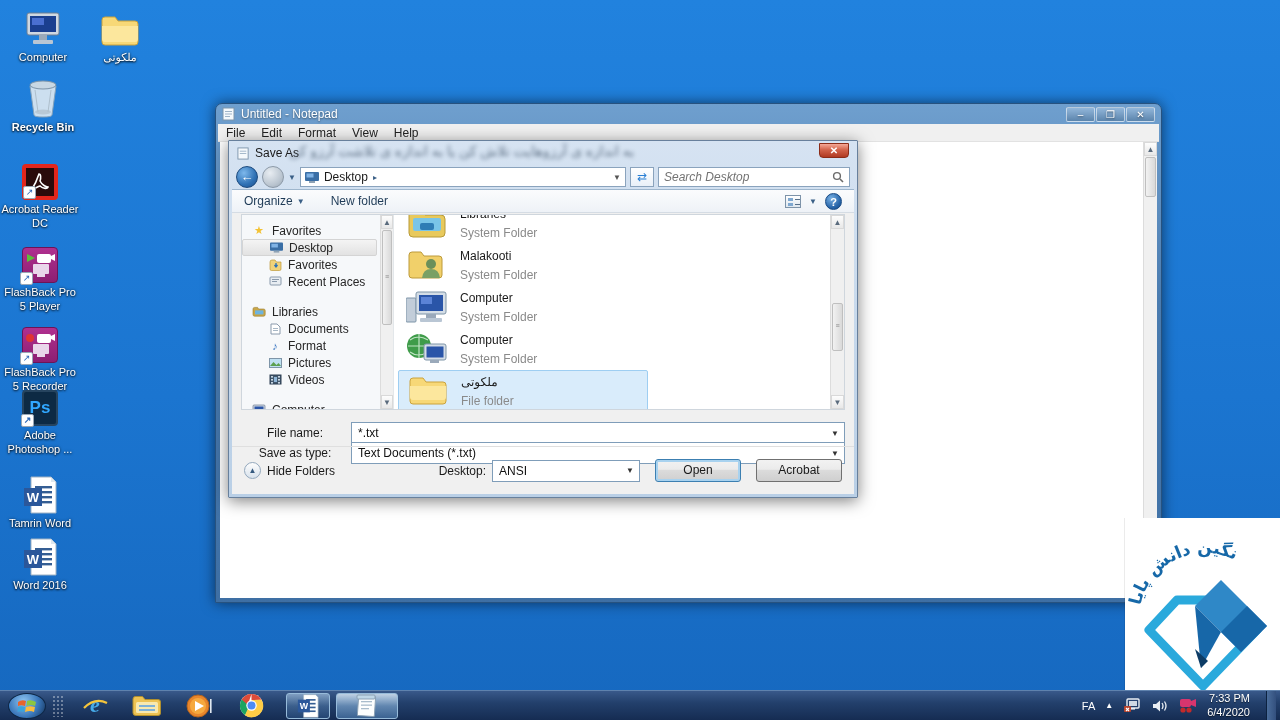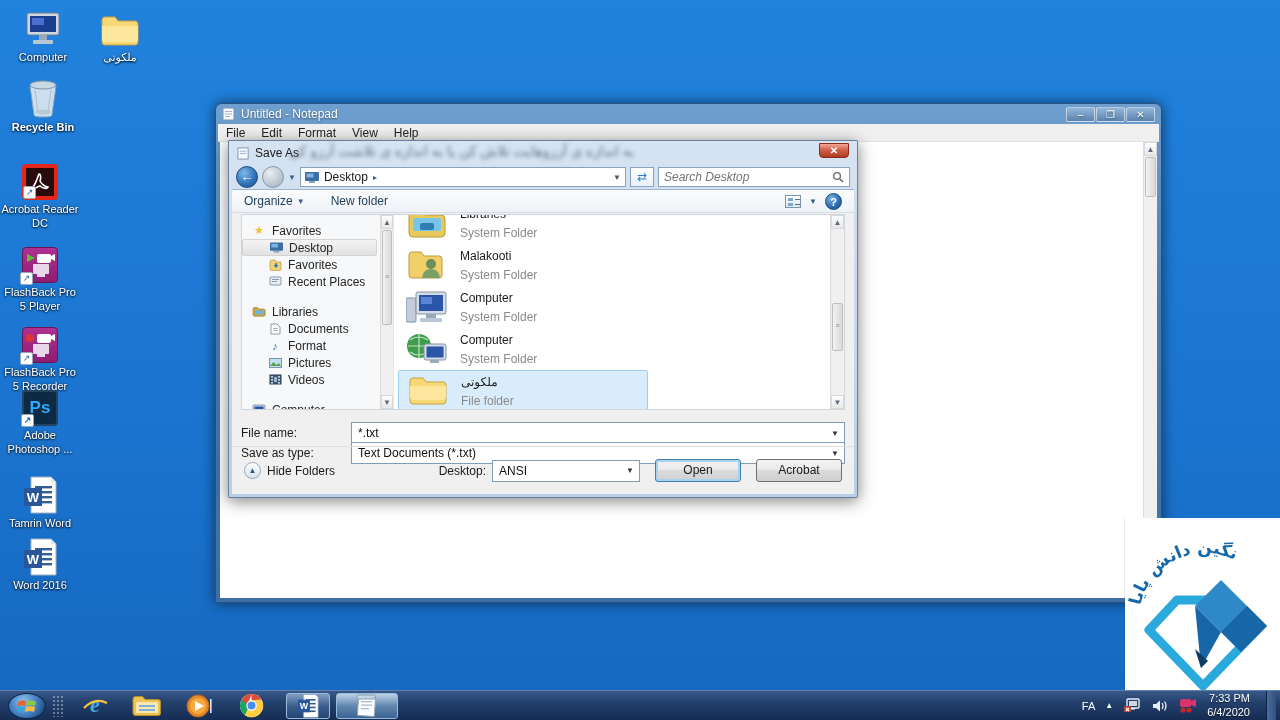--- a/index.html
+++ b/index.html
@@ -105,21 +105,21 @@
   .navpane .vscroll { width:13px; }
   .filelist { flex:1; position:relative; overflow:hidden; }
   .fitem { display:flex; align-items:center; gap:10px; height:42px; padding:2px 6px; }
   .fitem .ficon { width:46px; height:36px; flex:0 0 auto; display:flex; align-items:center;
              justify-content:center; }
   .fitem .fname { font-size:12px; color:#1a1a1a; line-height:1.3; }
   .fitem .ftype { font-size:12px; color:#8a8a8a; line-height:1.3; }
   .fitem.sel { background:#d9ecfb; border:1px solid #9ecef2; border-radius:2px; width:250px; }
   .fieldrow { position:absolute; left:9px; right:9px; height:22px; display:flex;
              align-items:center; font-size:12px; color:#1a1a1a; }
-  .fieldrow .flabel { width:110px; text-align:left; padding-right:2px; }
+  .fieldrow .flabel { width:110px; text-align:center; padding-right:2px; }
   .combo { flex:1; height:22px; border:1px solid #7f9db9; background:#fff; display:flex;
              align-items:center; padding:0 6px; position:relative; }
   .combo .val { font-size:12px; color:#111; }
   .combo .dd { position:absolute; right:5px; font-size:8px; color:#333; }
   .footer { position:absolute; left:0; right:0; bottom:0; height:48px; border-top:1px solid #dfdfdf;
              display:flex; align-items:center; padding:0 12px; font-size:12px; color:#1a1a1a; }
   .hidefold { display:flex; align-items:center; gap:6px; }
   .circ-up { width:17px; height:17px; border-radius:50%; background:linear-gradient(#fdfdfd,#d8e2ec);
              border:1px solid #93a8bd; color:#35597e; font-size:8px; text-align:center;
              line-height:15px; }

